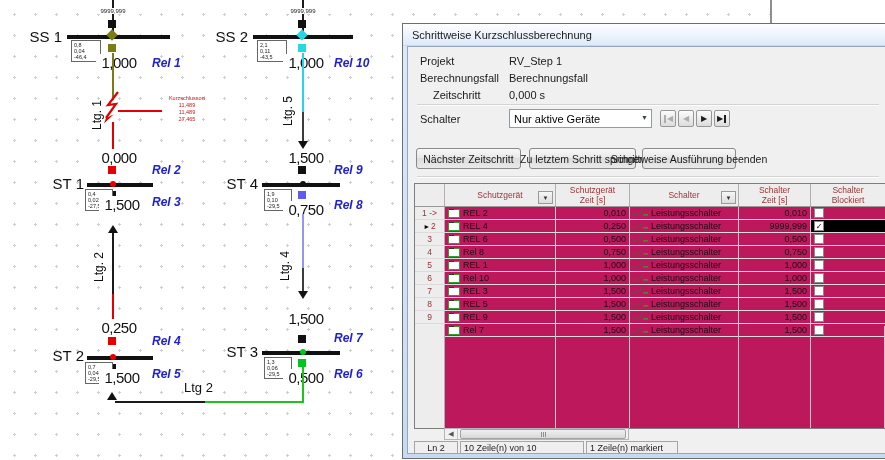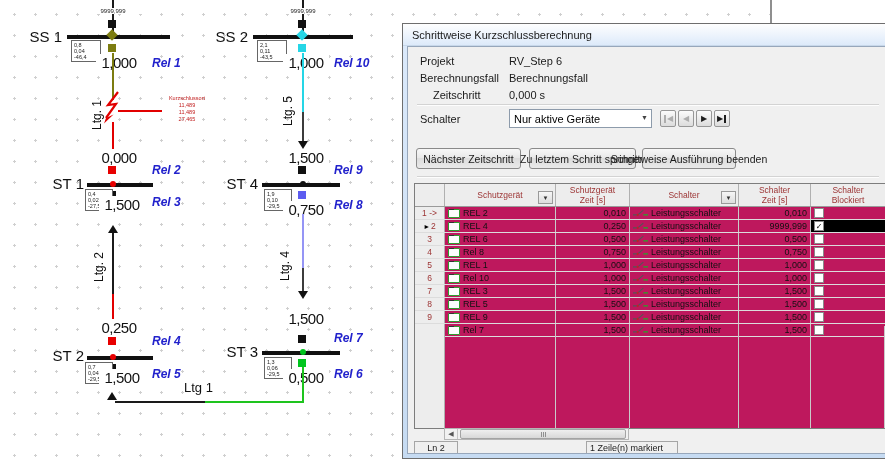--- a/index.html
+++ b/index.html
@@ -171,21 +171,21 @@
     <span>0,7</span>
     <span>0,04</span>
     <span>-29,5</span>
   </div>
   <div class="num" style="left:99px;top:369px">1,500</div>
   <div class="rel" style="left:152px;top:367px">Rel 5</div>
 
   <div class="arrow-up" style="left:107px;top:392px"></div>
   <div class="hline" style="left:115px;top:401px;width:90px;background:#1a1a1a"></div>
   <div class="hline" style="left:205px;top:401px;width:99px;background:#1ec41e"></div>
-  <div class="lbl" style="left:184px;top:380px;font-size:13px;background:#fff">Ltg 1</div>
+  <div class="lbl" style="left:184px;top:380px;font-size:13px;background:#fff">Ltg 2</div>
 
   <div class="vline" style="left:302px;top:0;height:34px;background:#1a1a1a"></div>
   <div class="tinylbl" style="left:273px;top:8px">9999,999</div>
   <div class="sq" style="left:298px;top:20px;background:#111"></div>
   <div class="lbl buslbl" style="left:214px;top:28px">SS 2</div>
   <div class="bus" style="left:253px;top:35px;width:100px"></div>
   <div class="rbox" style="left:257px;top:40px;width:24px">
     <span>2,1</span>
     <span>0,11</span>
     <span>-43,5</span>
@@ -239,21 +239,21 @@
 
 <div class="topright"></div>
 
 <div class="dlg">
   <div class="dlg-title">
     <span>Schrittweise Kurzschlussberechnung</span>
   </div>
   <div class="dlg-body">
 
     <div class="f-label" style="left:12px;top:8px">Projekt</div>
-    <div class="f-value" style="left:101px;top:8px">RV_Step 6</div>
+    <div class="f-value" style="left:101px;top:8px">RV_Step 1</div>
     <div class="f-label" style="left:12px;top:25px">Berechnungsfall</div>
     <div class="f-value" style="left:101px;top:25px">Berechnungsfall</div>
     <div class="f-label" style="left:25px;top:42px">Zeitschritt</div>
     <div class="f-value" style="left:101px;top:42px">0,000 s</div>
 
     <div class="sep" style="top:57px"></div>
 
     <div class="f-label" style="left:12px;top:66px">Schalter</div>
     <div class="combo">
       <span>Nur aktive Geräte</span>
@@ -542,15 +542,16 @@
           <span>◀</span>
         </div>
       <div class="hs-thumb">
           <i></i>
           <i></i>
           <i></i>
         </div>
     </div>
 
     <div class="sbox" style="left:6px;width:44px;text-align:center;padding-left:0">Ln 2</div>
+    <div class="sbox" style="left:52px;width:124px">10 Zeile(n) von 10</div>
     <div class="sbox" style="left:178px;width:92px">1 Zeile(n) markiert</div>
   </div>
 </div>
 
 </body></html>

